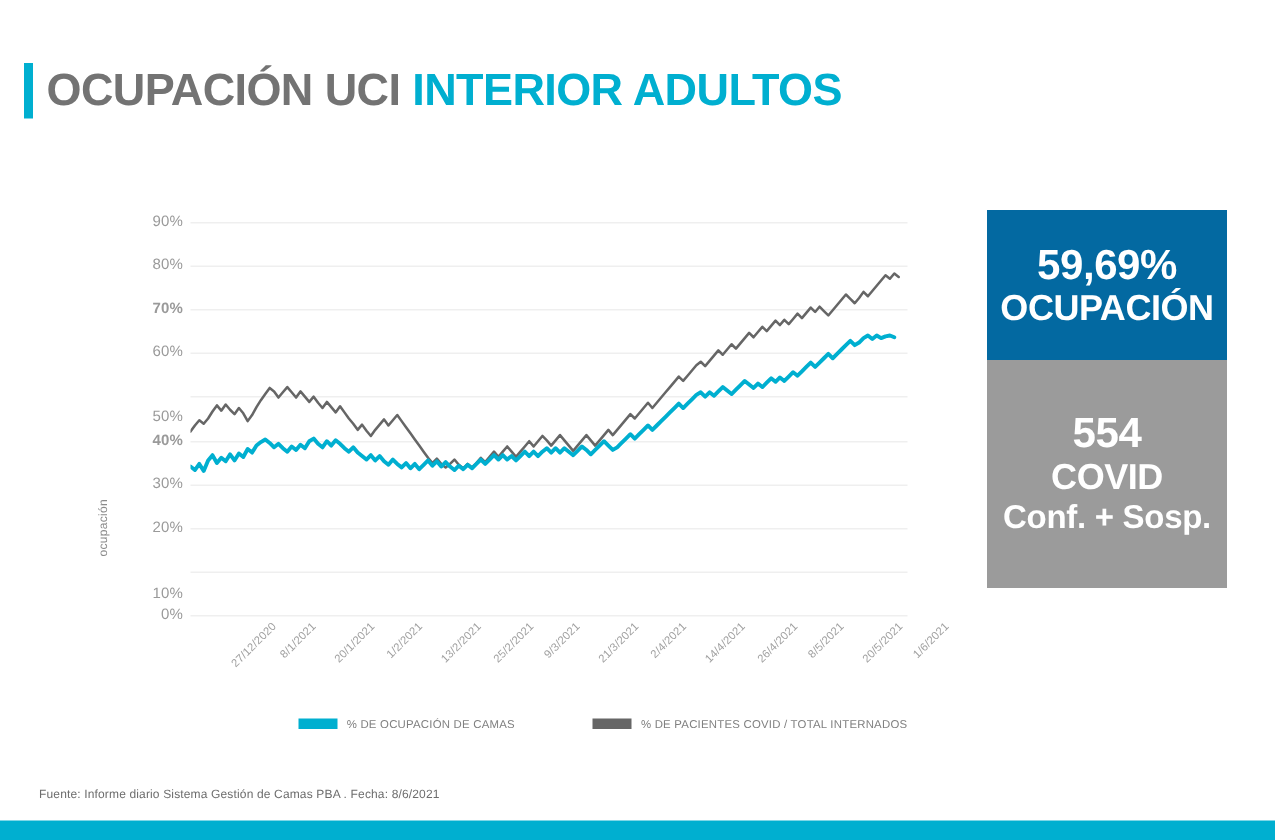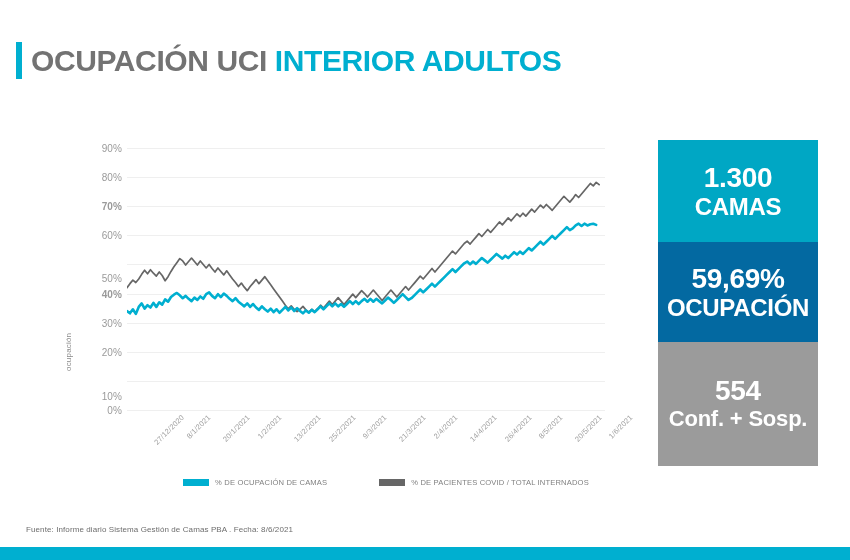--- a/index.html
+++ b/index.html
@@ -57,40 +57,40 @@
   #x-labels { position:absolute; left:57px; top:278px; width:478px; height:60px; }
   .x-tick {
     position:absolute; top:0;
     font-size:7.5px; color:#a0a0a0;
     transform:rotate(-45deg); transform-origin:right top;
     white-space:nowrap; letter-spacing:0.1px;
   }
 
   
   #legend {
-    position:absolute; left:96px; top:343px;
+    position:absolute; left:112px; top:343px;
     width:440px; display:flex; justify-content:center; gap:52px;
     align-items:flex-start;
   }
   .legend-item { display:flex; align-items:center; gap:6px; }
   .legend-swatch { width:26px; height:7px; flex:0 0 auto; }
   .legend-label {
     font-size:7.6px; color:#808080; letter-spacing:0.15px; white-space:nowrap;
   }
 
   
   #stats { position:absolute; left:658px; top:140px; width:160px; }
   .stat-card {
     width:100%; display:flex; flex-direction:column;
     align-items:center; justify-content:center; color:#ffffff;
     text-align:center;
   }
   #stat-beds { height:102px; background:#00A7C4; }
   #stat-occ  { height:100px; background:#0369a1; }
-  #stat-covid{ height:124px; background:#9B9B9B; }
+  #stat-covid{ height:152px; background:#9B9B9B; }
   .stat-big {
     font-size:28px; font-weight:bold; line-height:1.12; letter-spacing:-0.3px;
   }
   .stat-sub {
     font-size:24px; font-weight:bold; line-height:1.14; letter-spacing:-0.3px;
   }
   .stat-small {
     font-size:22px; font-weight:bold; line-height:1.2; letter-spacing:-0.2px;
   }
 
@@ -169,28 +169,25 @@
         <span class="legend-label">% DE OCUPACIÓN DE CAMAS</span>
       </div>
       <div class="legend-item">
         <span class="legend-swatch" style="background: rgb(102, 102, 102);"></span>
         <span class="legend-label">% DE PACIENTES COVID / TOTAL INTERNADOS</span>
       </div>
     </div>
 </div>
 
 <div id="stats">
-  <div class="stat-card" id="stat-beds">
-    <div class="stat-big">1.300</div>
-    <div class="stat-sub">CAMAS</div>
-  </div>
   <div class="stat-card" id="stat-occ">
     <div class="stat-big">59,69%</div>
     <div class="stat-sub">OCUPACIÓN</div>
   </div>
   <div class="stat-card" id="stat-covid">
     <div class="stat-big">554</div>
+    <div class="stat-sub">COVID</div>
     <div class="stat-small">Conf. + Sosp.</div>
   </div>
 </div>
 
 <div id="footer-note">Fuente: Informe diario Sistema Gestión de Camas PBA . Fecha: 8/6/2021</div>
 <div id="bottom-bar"></div>
 
 </body></html>

